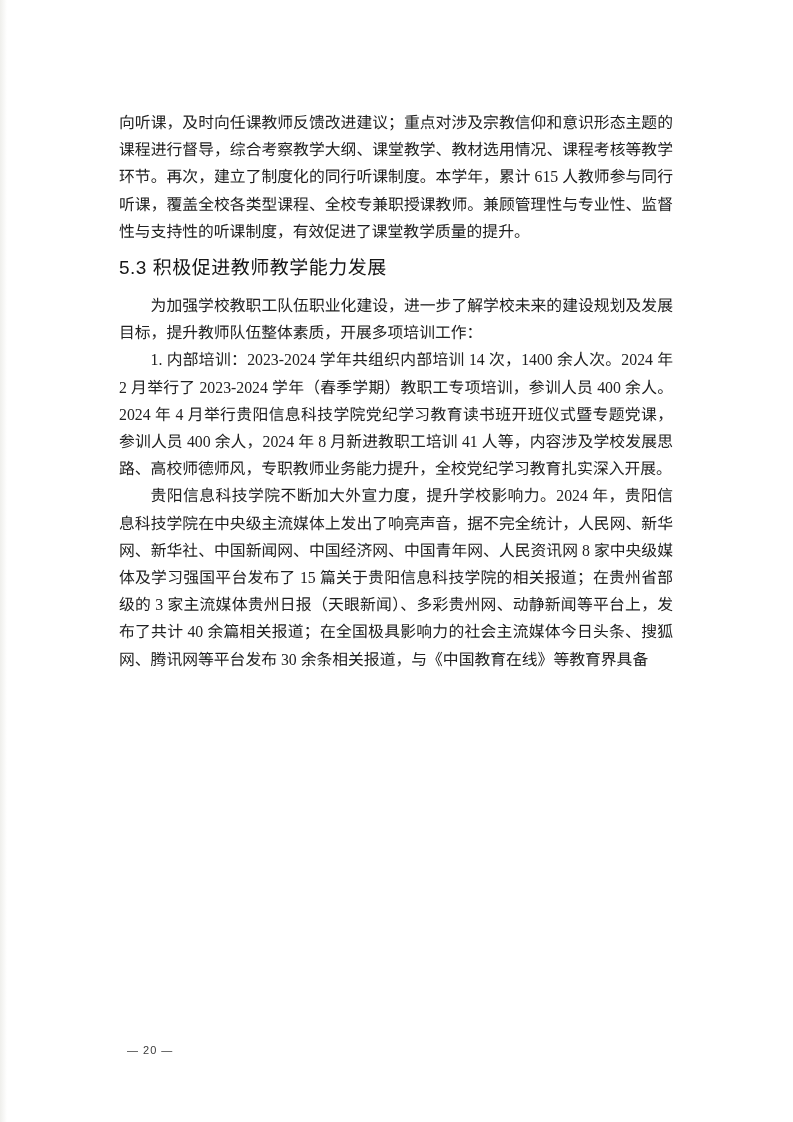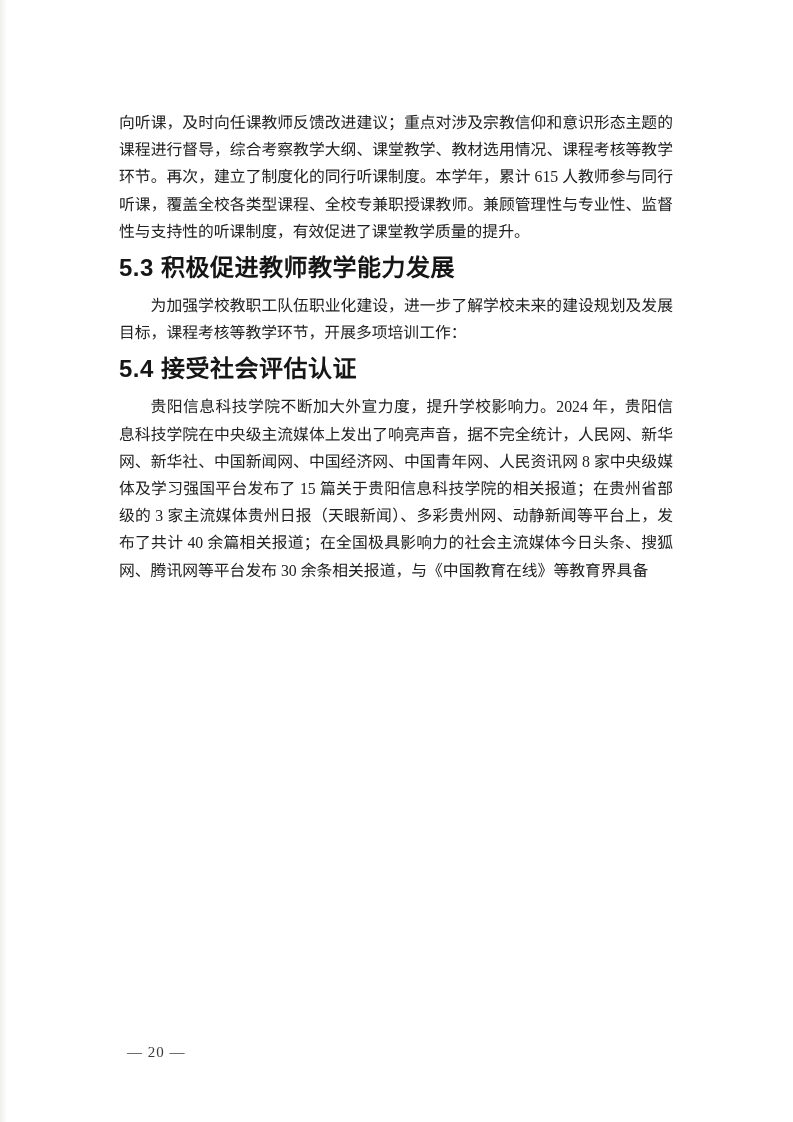--- a/index.html
+++ b/index.html
@@ -43,55 +43,55 @@
   }
   .doc-body p {
     margin: 0;
     text-indent: 2em;
   }
   .doc-body p.no-indent {
     text-indent: 0;
   }
   .section-heading {
     font-family: "Liberation Sans", "DejaVu Sans", sans-serif;
-    font-weight: bold;
-    font-size: 24px;
+    font-weight: normal;
+    font-size: 19px;
     line-height: 26px;
     color: #161616;
     margin: 10px 0 11px 0;
     letter-spacing: 0.5px;
   }
   .footer {
     position: absolute;
     top: 1044px;
     left: 127px;
-    font-size: 15px;
+    font-size: 11px;
     color: #3a3a3a;
-    font-family: Liberation Serif, serif;
+    font-family: Liberation Sans, sans-serif;
     letter-spacing: 1px;
   }
 </style>
 </head>
 <body>
 
 <div class="page">
 
 
   <div class="doc-body">
 
     <p class="no-indent">向听课，及时向任课教师反馈改进建议；重点对涉及宗教信仰和意识形态主题的课程进行督导，综合考察教学大纲、课堂教学、教材选用情况、课程考核等教学环节。再次，建立了制度化的同行听课制度。本学年，累计 615 人教师参与同行听课，覆盖全校各类型课程、全校专兼职授课教师。兼顾管理性与专业性、监督性与支持性的听课制度，有效促进了课堂教学质量的提升。</p>
 
 
     <h2 class="section-heading">5.3 积极促进教师教学能力发展</h2>
 
-    <p>为加强学校教职工队伍职业化建设，进一步了解学校未来的建设规划及发展目标，课程考核等教学环节，开展多项培训工作：</p>
+    <p>为加强学校教职工队伍职业化建设，进一步了解学校未来的建设规划及发展目标，提升教师队伍整体素质，开展多项培训工作：</p>
+
+    <p>1. 内部培训：2023-2024 学年共组织内部培训 14 次，1400 余人次。2024 年 2 月举行了 2023-2024 学年（春季学期）教职工专项培训，参训人员 400 余人。2024 年 4 月举行贵阳信息科技学院党纪学习教育读书班开班仪式暨专题党课，参训人员 400 余人，2024 年 8 月新进教职工培训 41 人等，内容涉及学校发展思路、高校师德师风，专职教师业务能力提升，全校党纪学习教育扎实深入开展。</p>
 
 
-
-    <h2 class="section-heading">5.4 接受社会评估认证</h2>
 
     <p>贵阳信息科技学院不断加大外宣力度，提升学校影响力。2024 年，贵阳信息科技学院在中央级主流媒体上发出了响亮声音，据不完全统计，人民网、新华网、新华社、中国新闻网、中国经济网、中国青年网、人民资讯网 8 家中央级媒体及学习强国平台发布了 15 篇关于贵阳信息科技学院的相关报道；在贵州省部级的 3 家主流媒体贵州日报（天眼新闻）、多彩贵州网、动静新闻等平台上，发布了共计 40 余篇相关报道；在全国极具影响力的社会主流媒体今日头条、搜狐网、腾讯网等平台发布 30 余条相关报道，与《中国教育在线》等教育界具备</p>
 
   </div>
 
   <div class="footer">
     <span>— 20 —</span>
   </div>
 
 </div>

